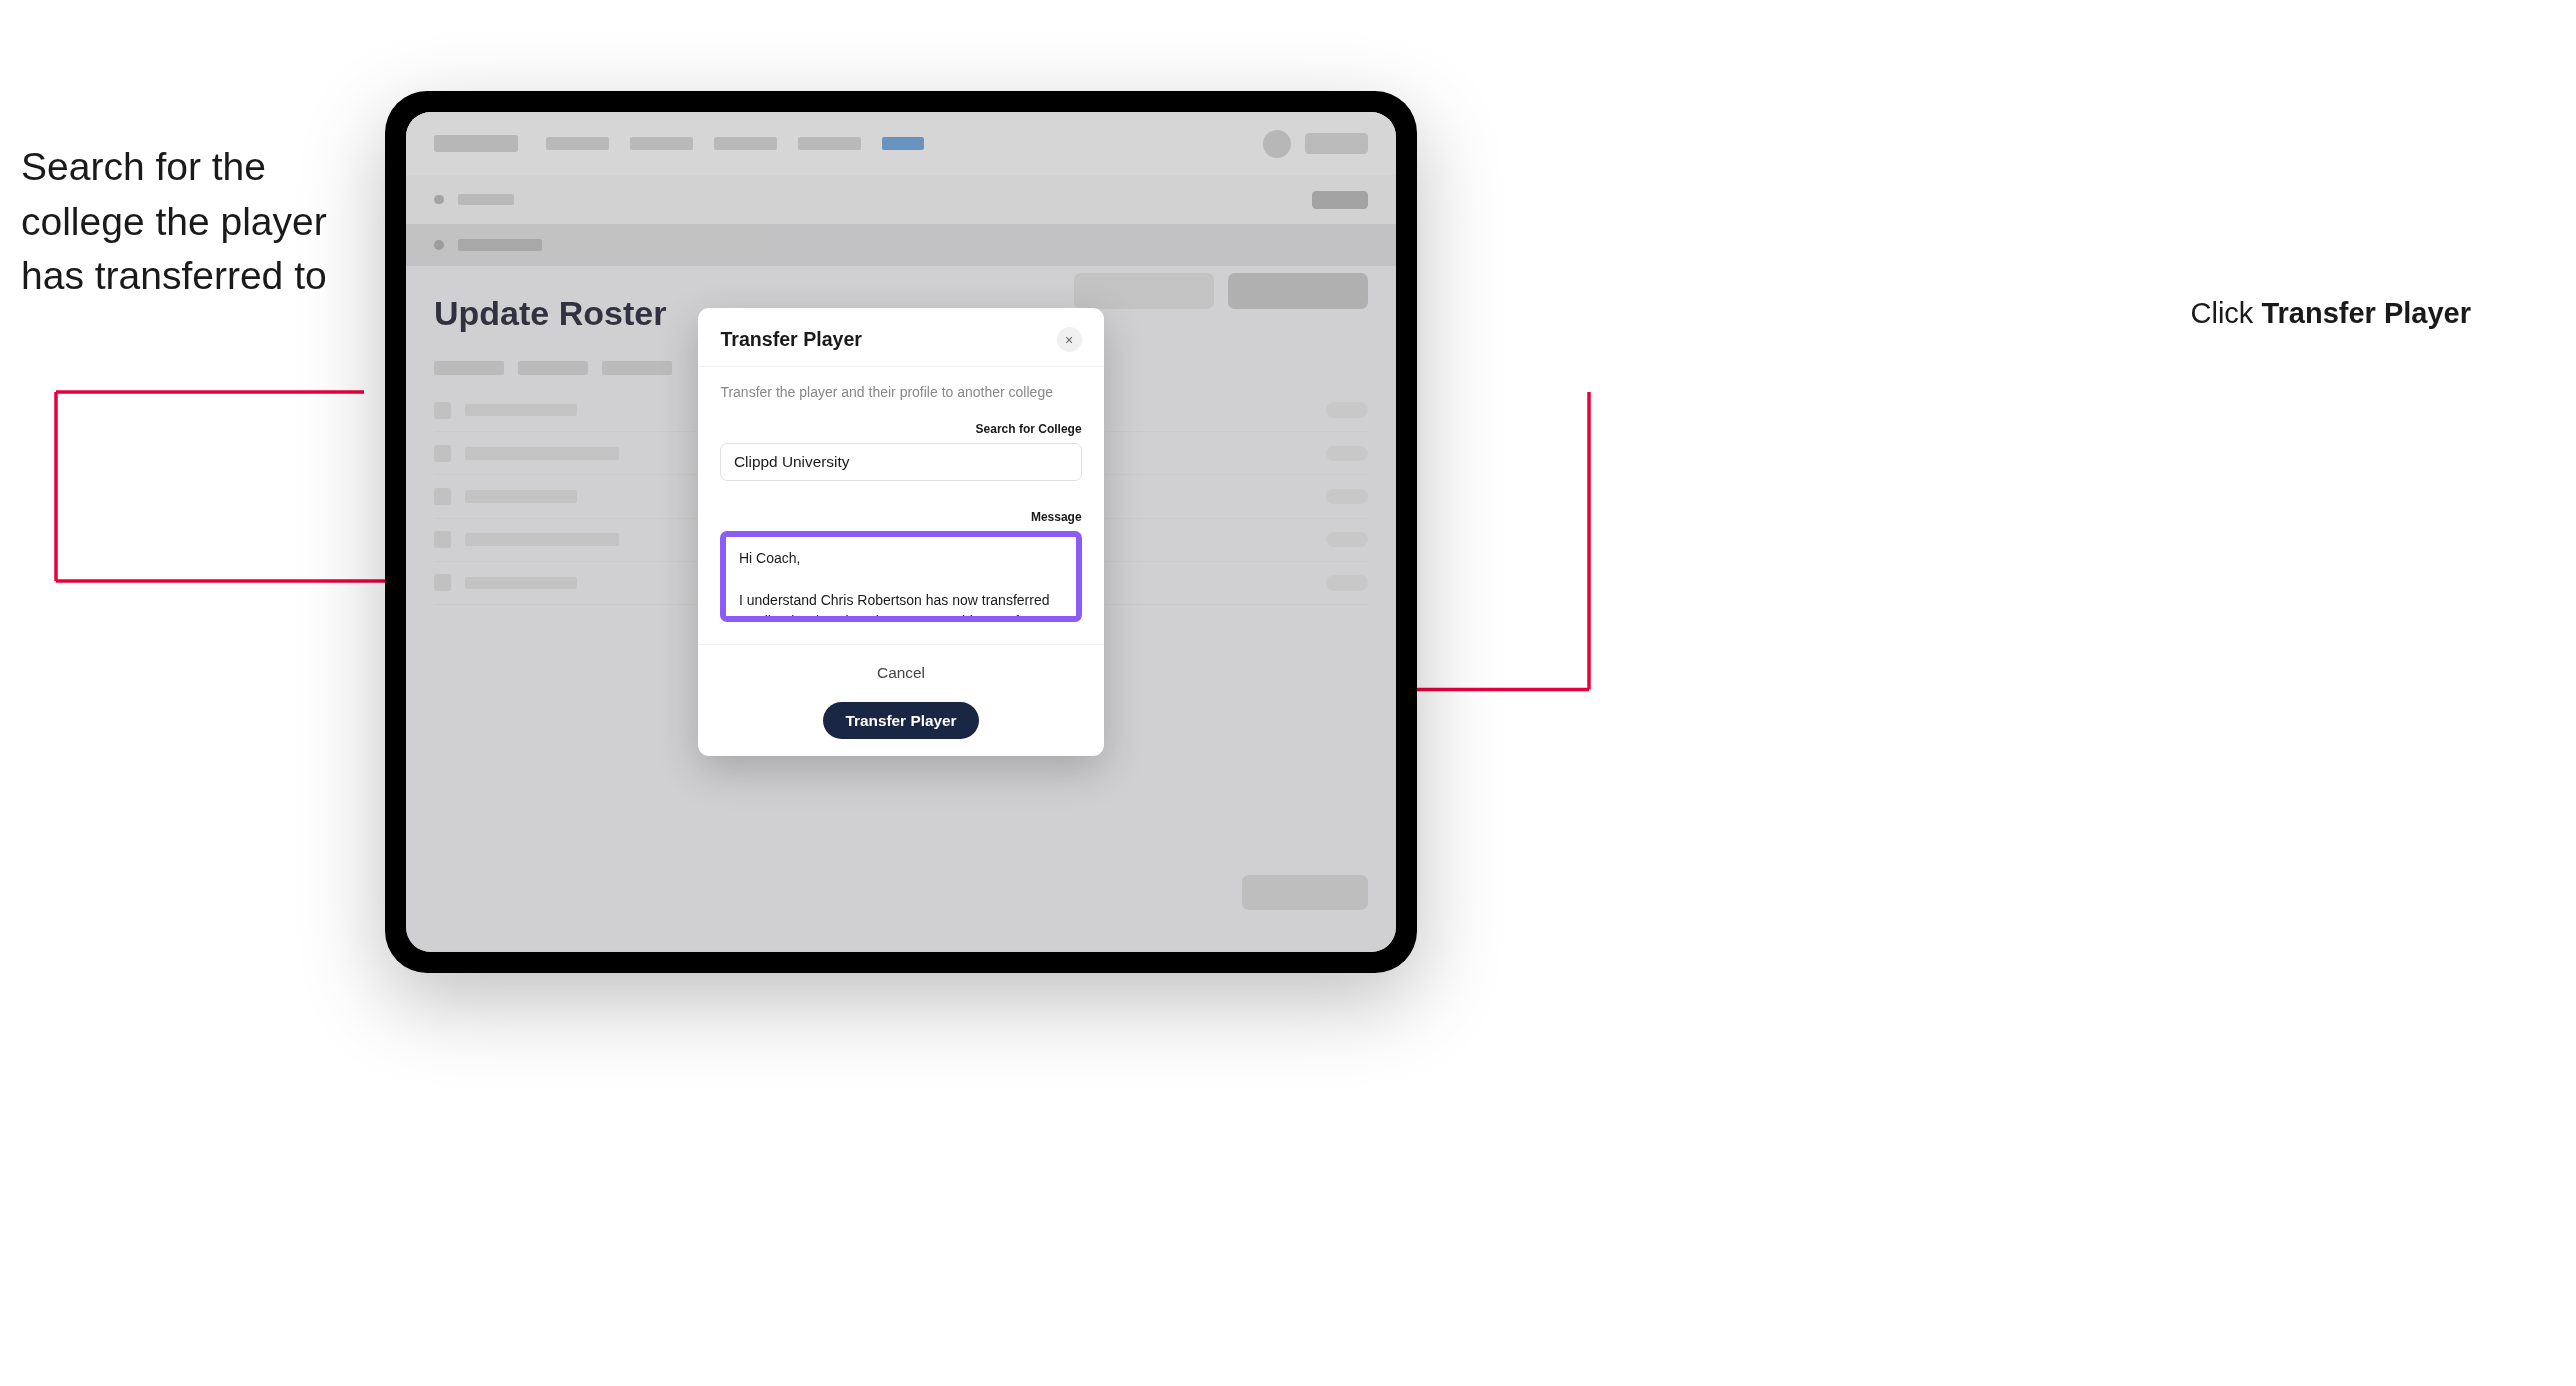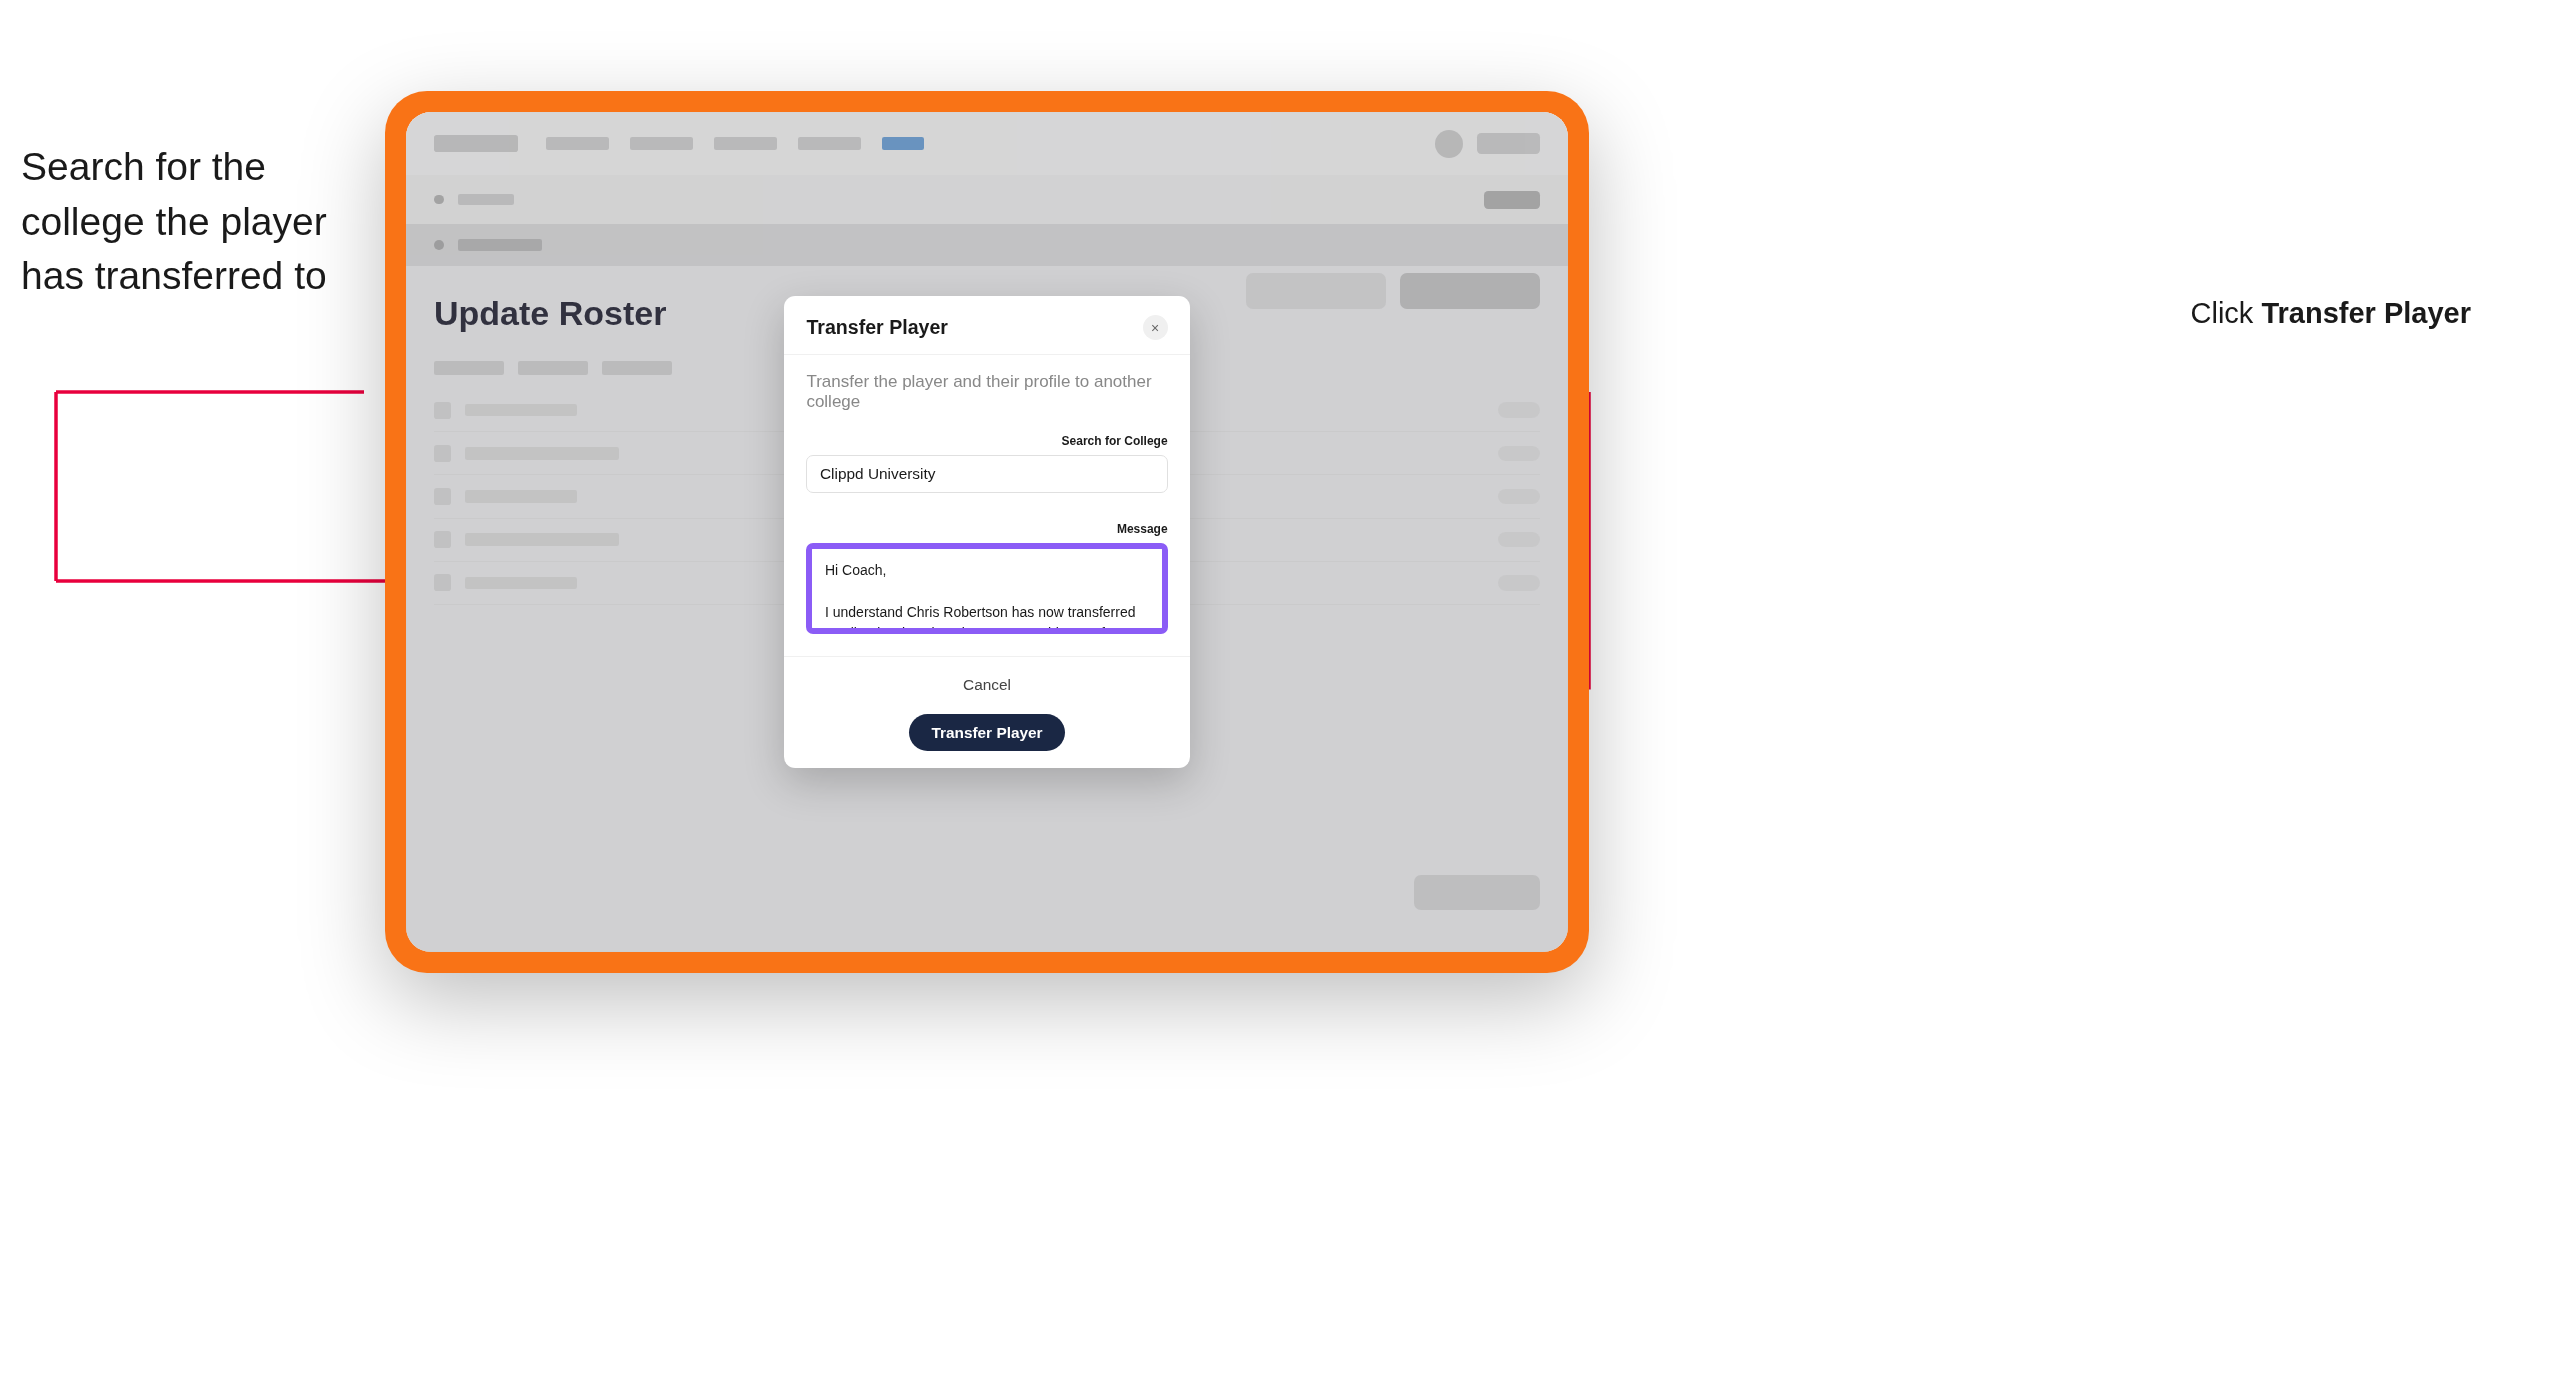--- a/index.html
+++ b/index.html
@@ -49,23 +49,23 @@
       width: 2576px;
       height: 1386px;
       pointer-events: none;
     }
 
     
     .ipad-frame {
       position: absolute;
       left: 385px;
       top: 91px;
-      width: 1204px;
+      width: 1032px;
       height: 882px;
-      background: #f97316;
+      background: #000000;
       border-radius: 42px;
       padding: 21px;
       box-shadow: 0 28px 84px rgba(0,0,0,0.25);
     }
     .ipad-screen {
       width: 100%;
       height: 100%;
       background: #f0f0f0;
       border-radius: 25px;
       overflow: hidden;
@@ -305,21 +305,21 @@
       display: flex;
       align-items: center;
       justify-content: center;
       font-size: 14px;
       color: #666;
     }
     .modal-body {
       padding: 17px 22.4px 19.6px;
     }
     .modal-description {
-      font-size: 17px;
+      font-size: 14px;
       color: #888888;
       margin-bottom: 22px;
     }
     .modal-label {
       font-size: 12px;
       font-weight: 700;
       color: #1a1a1a;
       margin-bottom: 7px;
       text-align: right;
     }

